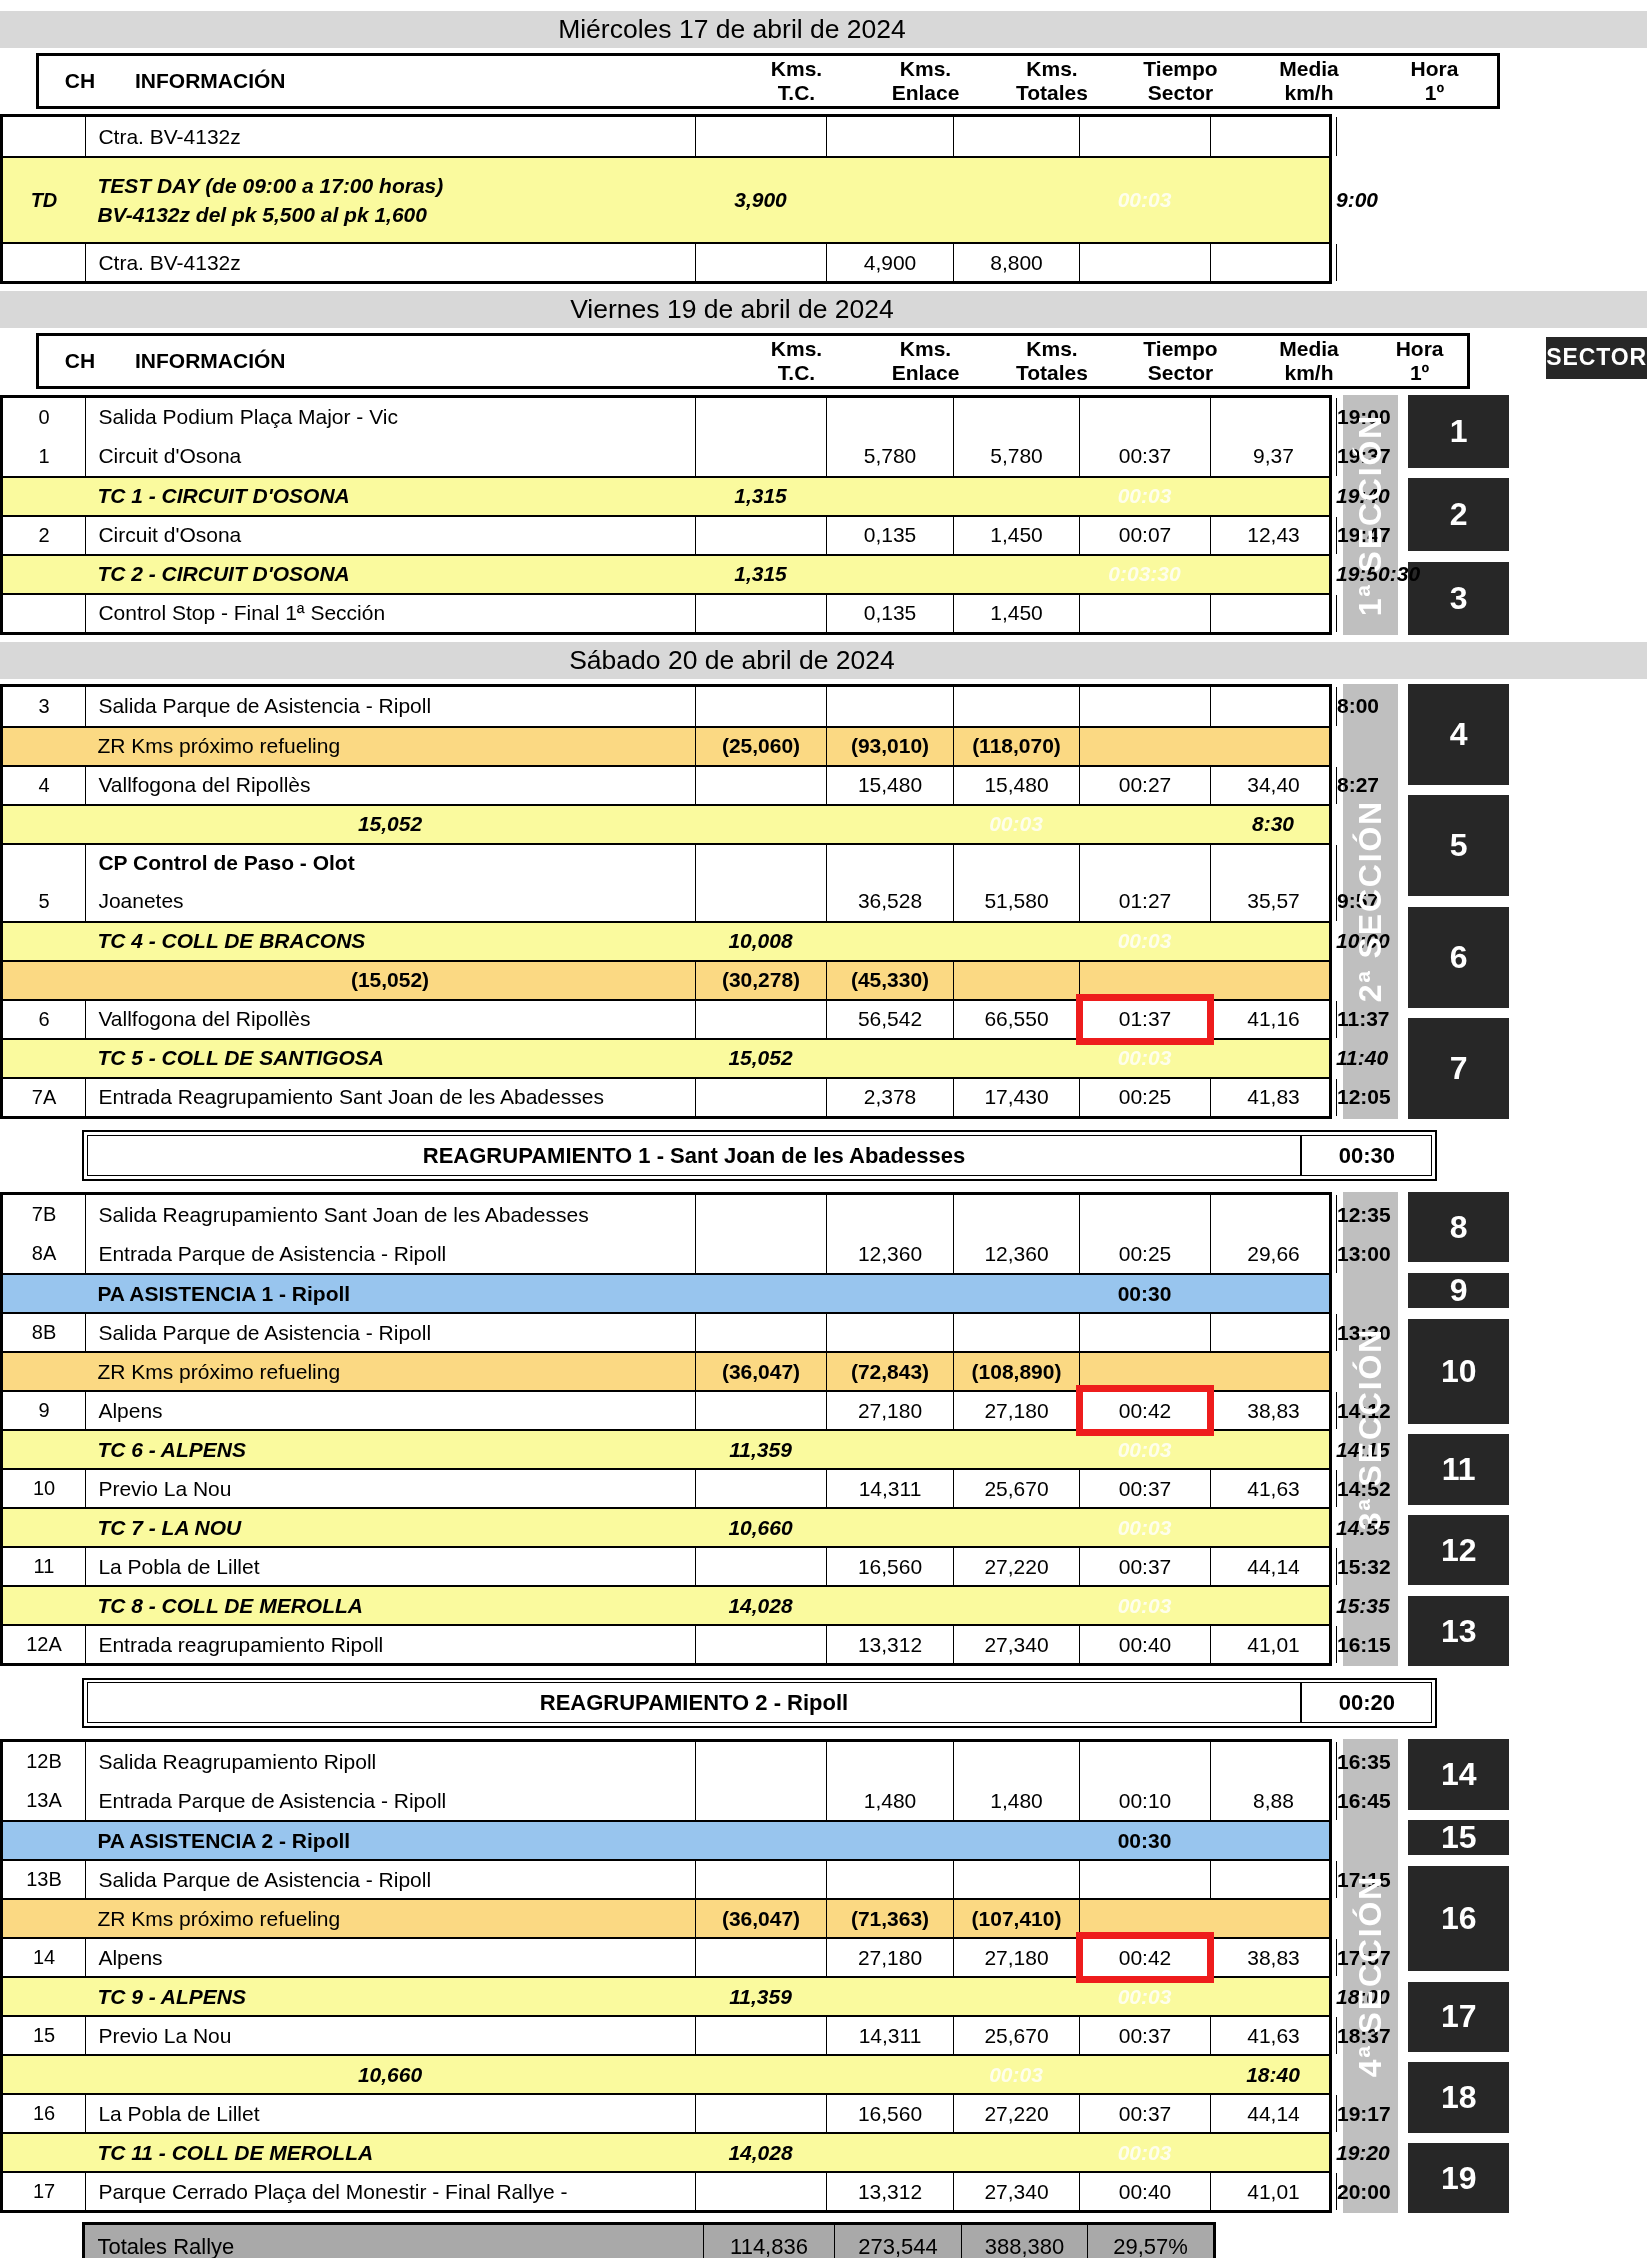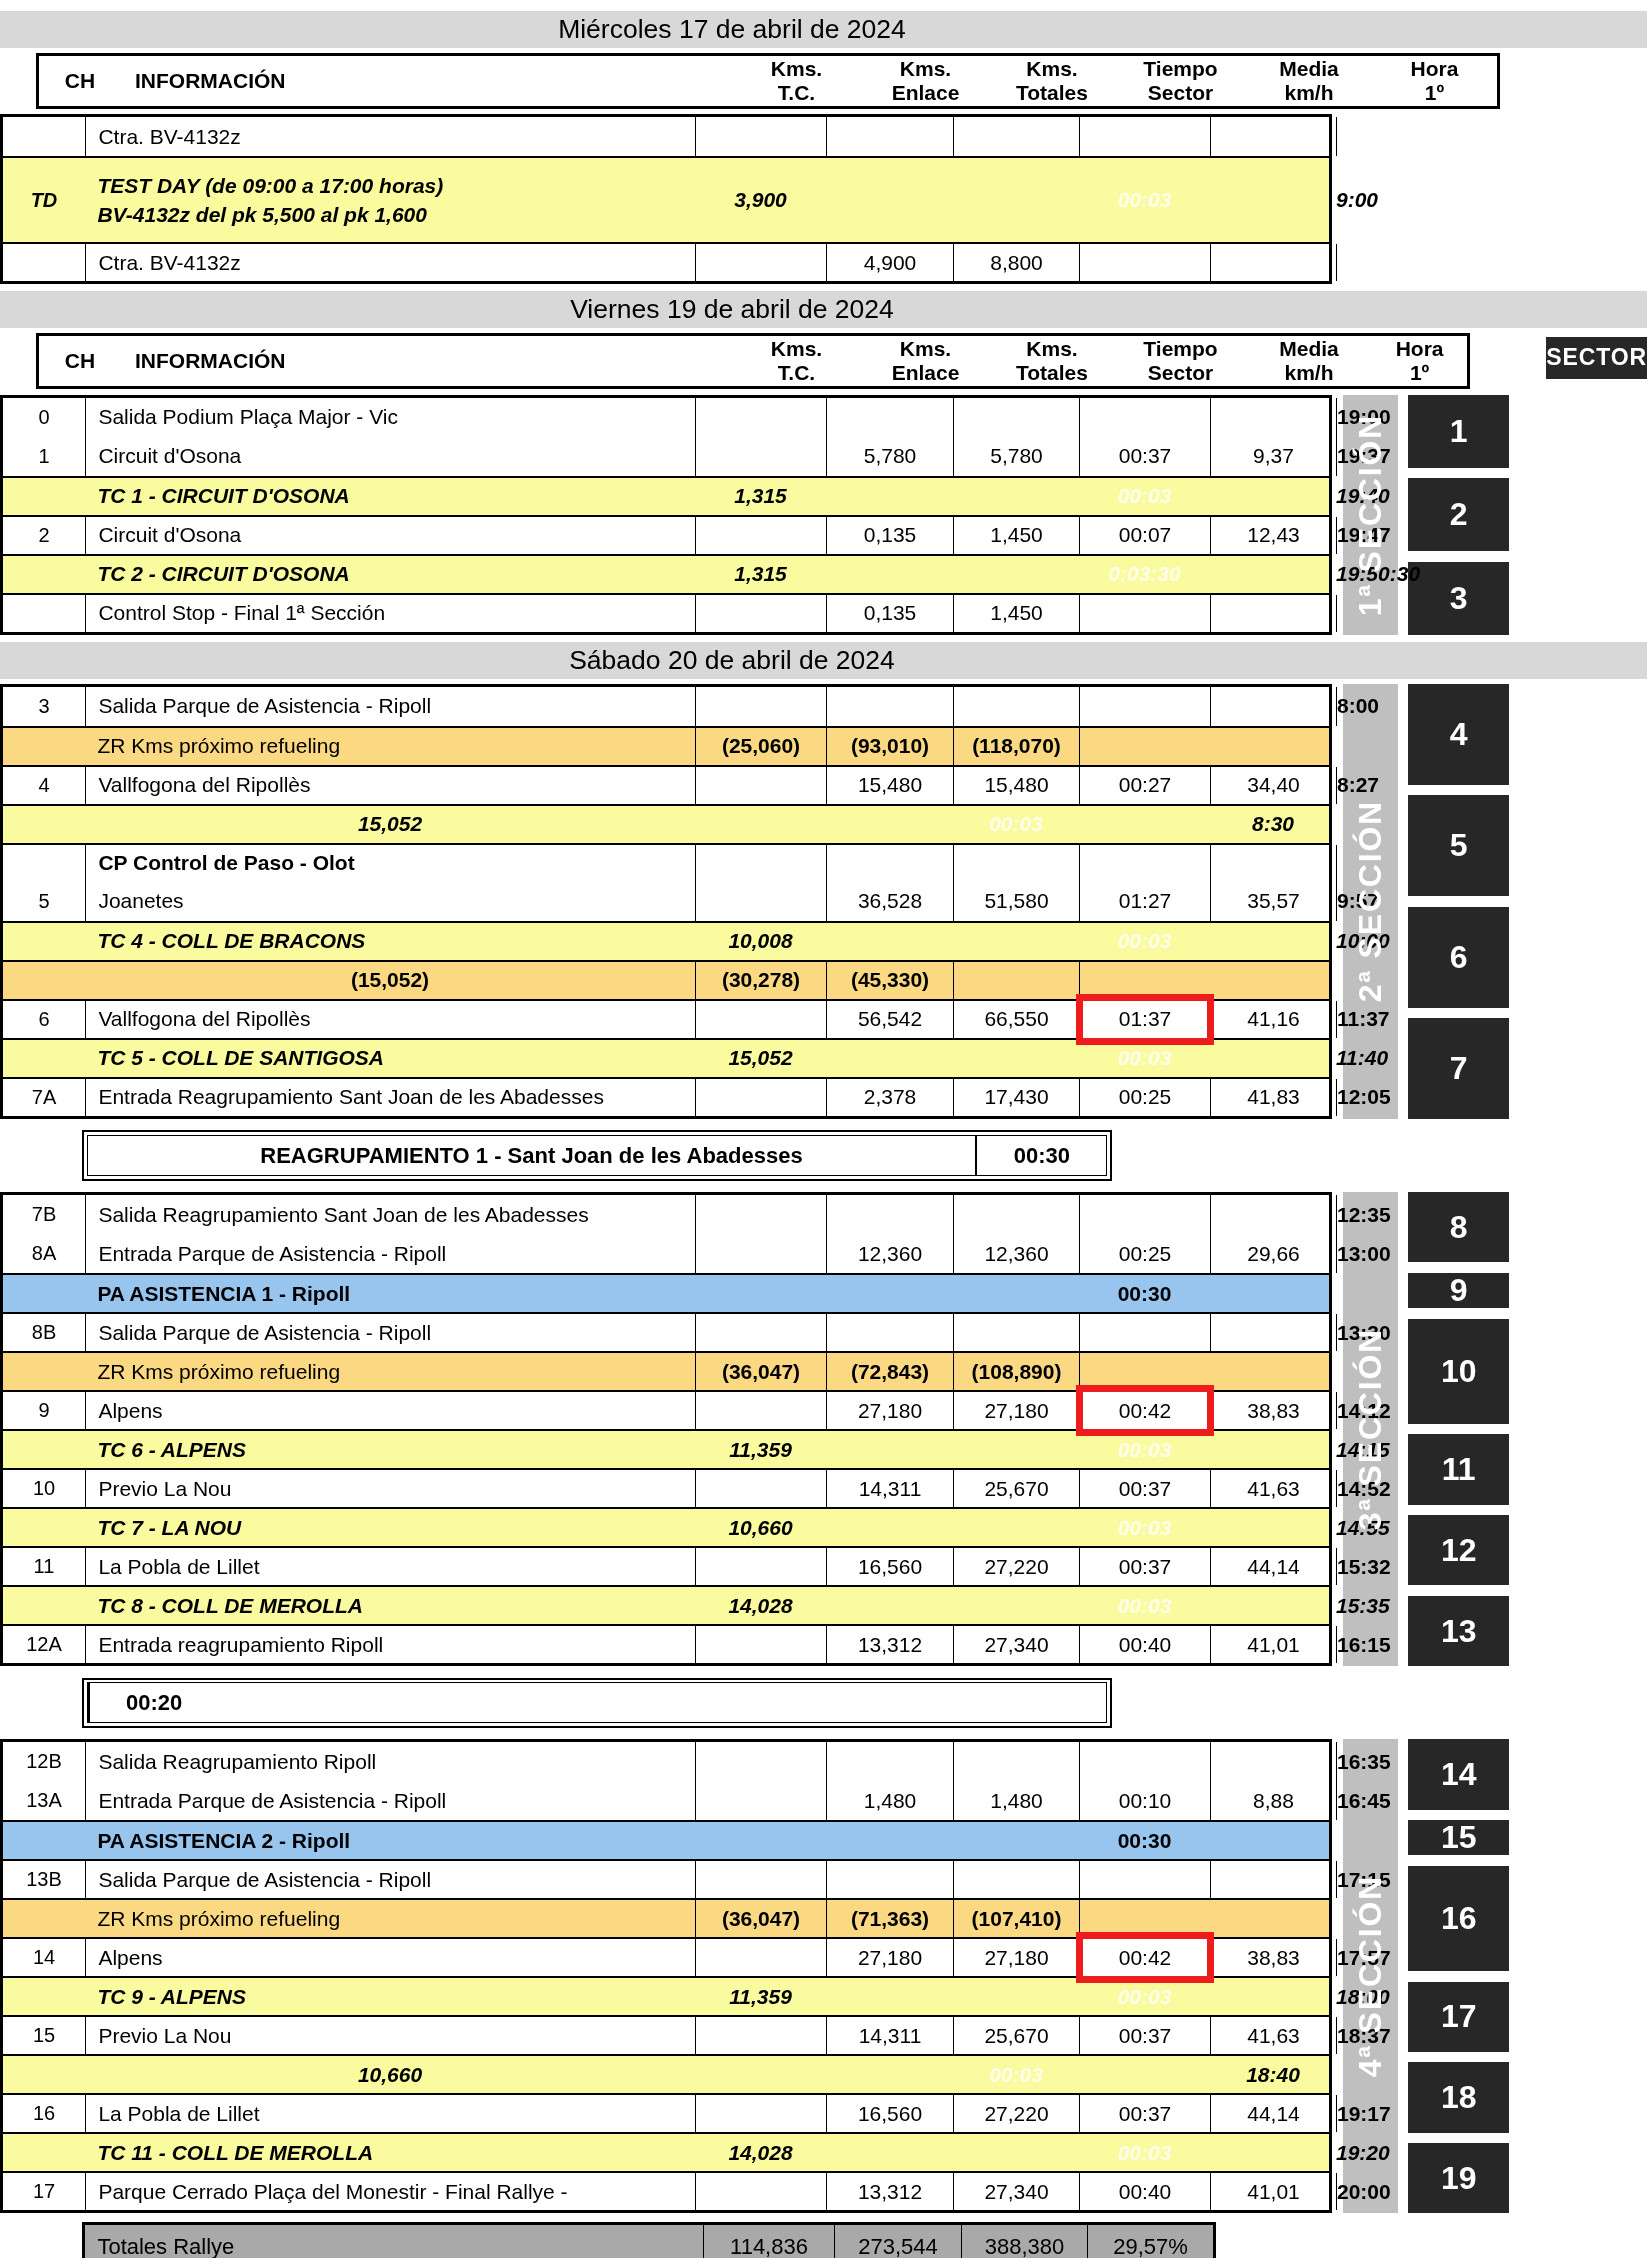--- a/index.html
+++ b/index.html
@@ -68,21 +68,21 @@
   .secbar span {
     writing-mode:vertical-rl; transform:rotate(180deg);
     color:#fff; font-weight:bold; font-size:32px; letter-spacing:1.8px; white-space:nowrap;
   }
   .boxes { width:101px; display:flex; flex-direction:column; gap:10.6px; }
   .sbox {
     background:var(--sector_box,#272727); color:#fff; font-weight:bold; font-size:32px;
     display:flex; align-items:center; justify-content:center; flex-basis:0; min-height:32px;
   }
   
-  .standalone { margin:11.5px 0 11.5px 82px; width:1030px; border:2.6px solid #000; padding:2.6px; background:#fff;text-align:center; }
+  .standalone { margin:11.5px 0 11.5px 82px; width:1355px; border:2.6px solid #000; padding:2.6px; background:#fff;text-align:center; }
   .standalone-in { border:1.8px solid #000; display:flex; align-items:stretch; height:41px; }
   .sa-label { flex:1; display:flex; align-items:center; justify-content:center; font-weight:bold; font-size:22px; }
   .sa-time { width:131px; border-left:2.6px solid #000; display:flex; align-items:center; justify-content:center; font-weight:bold; font-size:22px; }
   
   .totals {
     margin:8.8px 0 0 82px; width:1134px; height:49px; border:3.5px solid #000;
     background:var(--totals_bar,#a9a9a9);
     display:grid; grid-template-columns:618px 131px 127px 126px 1fr; align-items:center;
   }
   .totals .tcell { font-size:22px; text-align:center; border-left:1.8px solid #000; height:100%; display:flex; align-items:center; justify-content:center; }
@@ -838,20 +838,21 @@
           <div class="sbox" style="flex-grow: 1;">9</div>
           <div class="sbox" style="flex-grow: 3;">10</div>
           <div class="sbox" style="flex-grow: 2;">11</div>
           <div class="sbox" style="flex-grow: 2;">12</div>
           <div class="sbox" style="flex-grow: 2;">13</div>
         </div>
       </div>
     </div>
     <div class="standalone">
       <div class="standalone-in">
+        <div class="sa-label">REAGRUPAMIENTO 2 - Ripoll</div>
         <div class="sa-time">00:20</div>
       </div>
     </div>
     <div class="tablewrap">
       <div class="rtable">
         <div class="row r-white">
           <div class="c c-ch">
             <div>12B</div>
           </div>
           <div class="c c-info">

